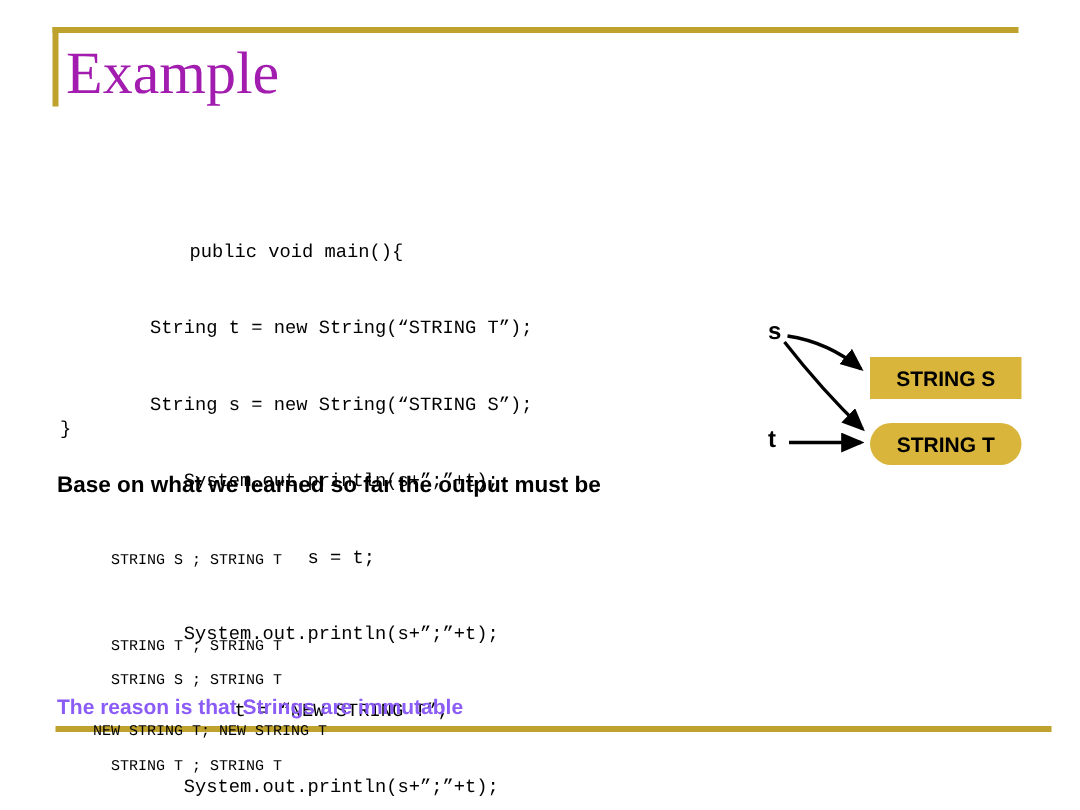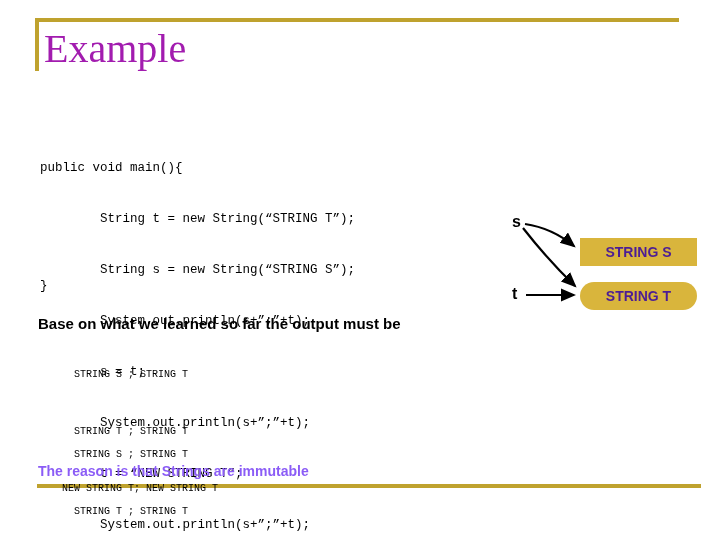--- a/index.html
+++ b/index.html
@@ -36,21 +36,21 @@
   }
 
   
   .code{
     position:absolute;left:40px;top:126px;
     font-family:"Liberation Mono", monospace;
     font-size:12.5px;line-height:17px;
     color:#000000;
     white-space:pre;
   }
-  .code .ln{display:block;white-space:pre;}
+  .code .ln{display:block;white-space:pre;text-align:center;}
 
   .closebrace{
     position:absolute;left:40px;top:278px;
     font-family:"Liberation Mono", monospace;
     font-size:12.5px;line-height:17px;color:#000;
   }
 
   
   .heading{
     position:absolute;
@@ -87,23 +87,23 @@
     font-weight:bold;font-size:16px;line-height:18px;color:#000;
   }
   .var-s{left:22px;top:13px;}
   .var-t{left:22px;top:85px;}
 
   .obj-box{
     position:absolute;
     background:#d9b53c;
     font-family:"Liberation Sans", sans-serif;
     font-weight:bold;font-size:14px;
-    color:#4c1d95;
+    color:#000000;
     display:flex;align-items:center;justify-content:center;
-    width:117px;height:28px;
+    width:101px;height:28px;
   }
   .box-s{left:90px;top:38px;}
   .box-t{left:90px;top:82px;border-radius:14px;}
 
   .arrows{position:absolute;left:0;top:0;width:230px;height:125px;}
 </style>
 </head>
 <body>
 
 <div class="slide">

